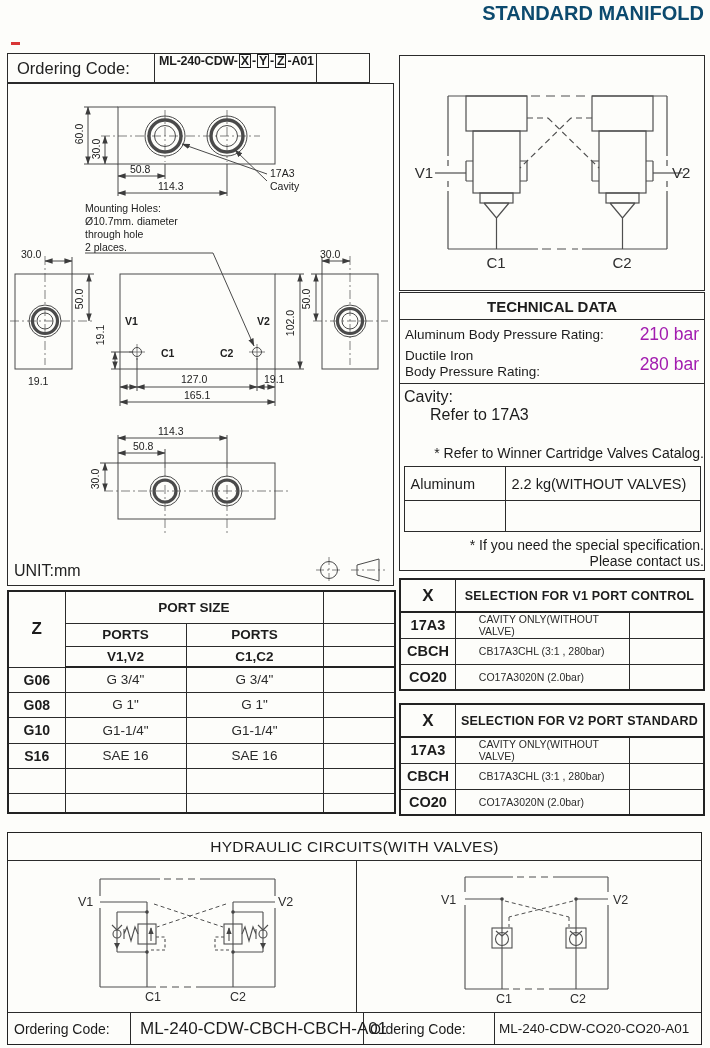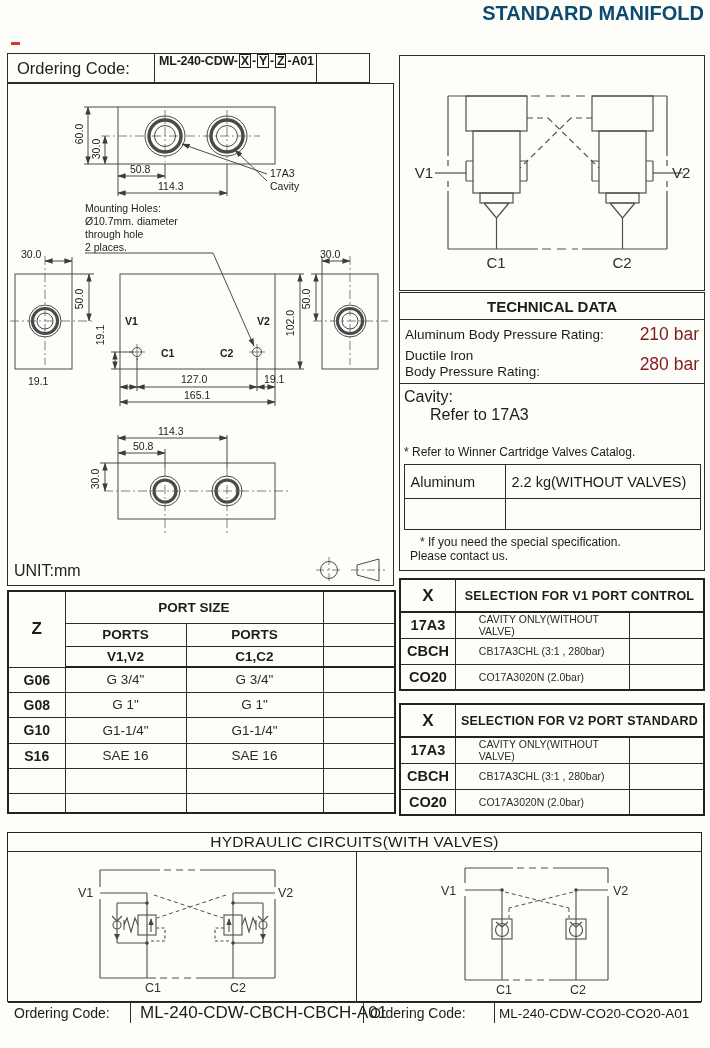--- a/index.html
+++ b/index.html
@@ -20,25 +20,25 @@
   .ord-empty{flex:1;}
 
   
   .panel{position:absolute;border:1.6px solid #2b2b2b;box-sizing:border-box;background:transparent;}
 
   
   .td-title{height:26px;border-bottom:1.6px solid #2b2b2b;display:flex;align-items:center;
             justify-content:center;font-weight:bold;font-size:15px;}
   .td-row{display:flex;justify-content:space-between;align-items:center;padding:0 5px 0 5px;}
   .td-row .lbl{font-size:13.5px;line-height:16px;}
-  .td-row .val{font-size:17.5px;color:#7f1d1d;}
+  .td-row .val{font-size:17.5px;color:#a21caf;}
   .td-sep{border-top:1.4px solid #2b2b2b;margin-top:3px;}
   .td-cavity{font-size:16px;padding:4px 0 0 4px;line-height:18px;}
   .td-cavity .sub{padding-left:26px;}
-  .td-note{font-size:12px;padding-left:4px;}
+  .td-note{font-size:14px;padding-left:4px;text-align:right;}
   .wt-table{width:297px;margin:5px auto 0 auto;border:1.6px solid #2b2b2b;border-collapse:collapse;table-layout:fixed;}
   .wt-table td{border:1px solid #2b2b2b;font-size:14.5px;padding:0 6px;}
   .wt-table .c1{width:88px;}
   .wt-r1{height:34px;}
   .wt-r2{height:31px;}
 
   
   .pt{position:absolute;left:7px;top:590px;border-collapse:collapse;table-layout:fixed;
       border:2px solid #222;}
   .pt td{border:1px solid #2b2b2b;text-align:center;padding:0;}
@@ -51,21 +51,21 @@
   
   .st{position:absolute;border-collapse:collapse;table-layout:fixed;border:2px solid #222;}
   .st td{border:1px solid #2b2b2b;padding:0;}
   .st .xh{font-weight:bold;font-size:17px;text-align:center;}
   .st .th{font-weight:bold;font-size:12.5px;text-align:center;letter-spacing:0.2px;}
   .st .code{font-weight:bold;font-size:14.5px;text-align:center;}
   .st .desc{font-size:10.5px;padding-left:23px;color:#2a2a2a;}
   .st tr.hdr td{border-bottom:2px solid #222;}
 
   
-  .hyd{position:absolute;left:7px;top:832px;width:695px;height:170px;border:1.8px solid #222;
+  .hyd{position:absolute;left:7px;top:832px;width:695px;height:213px;border:1.8px solid #222;
        box-sizing:border-box;display:flex;flex-direction:column;}
   .hyd-title{height:27px;border-bottom:1.2px solid #2b2b2b;display:flex;align-items:center;
              justify-content:center;font-size:15.5px;letter-spacing:0.3px;}
   .hyd-panels{flex:1;display:flex;}
   .hyd-left{width:350px;border-right:1.4px solid #2b2b2b;box-sizing:border-box;}
   .hyd-right{flex:1;}
   .hyd-codes{height:31px;border-top:1.2px solid #2b2b2b;display:flex;align-items:stretch;font-size:14px;}
   .hyd-codes .cell{display:flex;align-items:center;box-sizing:border-box;white-space:nowrap;}
   .oc-lbl-l{width:123px;padding-left:6px;border-right:1.1px solid #2b2b2b;}
   .oc-code-l{width:227px;padding-left:3px;border-right:1.4px solid #2b2b2b;font-size:17px;margin-left:6px;}

